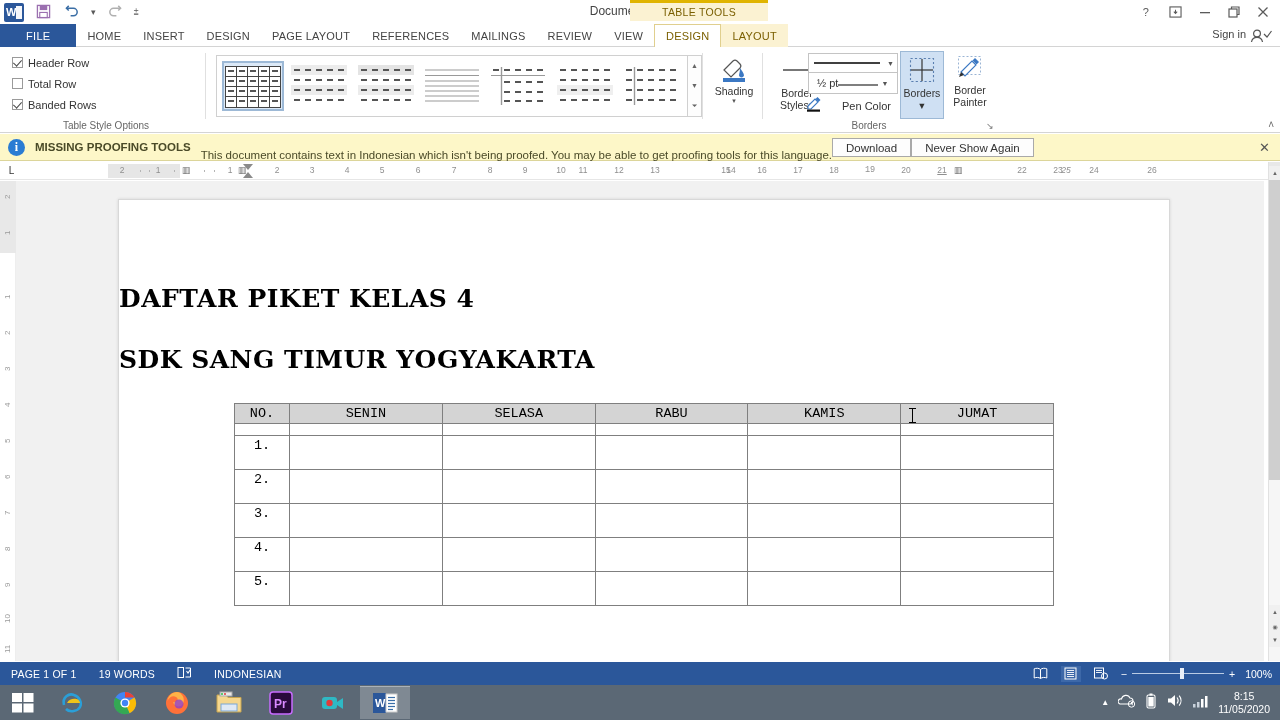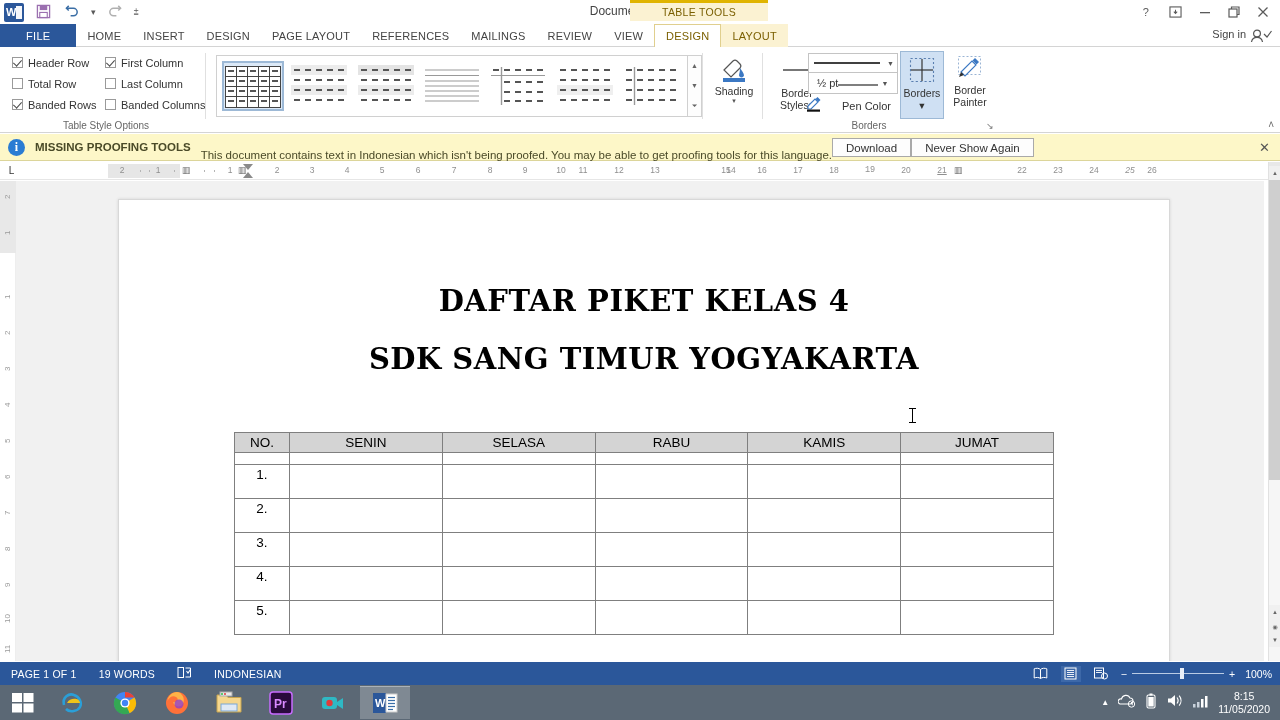--- a/index.html
+++ b/index.html
@@ -239,30 +239,30 @@
   .docarea {
     position: absolute; top: 181px; left: 16px; width: 1248px; height: 480px;
     background: #8c8c8c; overflow: hidden;
   }
   .docarea-bg { position: absolute; inset: 0; background: #f1f1f1; }
   .page {
     position: absolute; top: 18px; left: 102px; width: 1052px; height: 480px;
     background: #fff; border: 1px solid #d8d8d8; box-shadow: 0 0 3px rgba(0,0,0,.12);
   }
   .heading {
-    text-align: center; font-family: "DejaVu Serif", "Liberation Serif", serif;
-    font-weight: bold; font-size: 29px; color: #000; letter-spacing: .5px;
+    text-align: left; font-family: "DejaVu Serif", "Liberation Serif", serif;
+    font-weight: bold; font-size: 25px; color: #000; letter-spacing: .5px;
   }
   .h1 { margin-top: 84px; }
-  .h2 { margin-top: 24px; }
+  .h2 { margin-top: 32px; }
 
   .ptable {
-    margin: 56px auto 0; border-collapse: collapse; width: 820px;
+    margin: 29px auto 0; border-collapse: collapse; width: 820px;
     table-layout: fixed;
-    font-family: Liberation Sans, sans-serif;
+    font-family: Liberation Mono, monospace;
   }
   .ptable td, .ptable th {
     border: 1px solid #7f7f7f; font-size: 13.5px; color: #000; font-weight: normal;
     text-align: center; vertical-align: top; padding: 2px 0;
   }
   .ptable thead th { background: #d4d4d4; height: 20px; }
   .ptable thead tr.hspace th { background: #fff; height: 12px; border-top: none; }
   .ptable tbody td { height: 34px; }
   .col-no { width: 55px; }
 
@@ -419,34 +419,20 @@
           <span class="cbox on"></span>
           <span>Header Row</span>
         </div>
         <div class="cbrow">
           <span class="cbox"></span>
           <span>Total Row</span>
         </div>
         <div class="cbrow">
           <span class="cbox on"></span>
           <span>Banded Rows</span>
-        </div>
-      </div>
-      <div class="tso-col c2">
-        <div class="cbrow">
-          <span class="cbox on"></span>
-          <span>First Column</span>
-        </div>
-        <div class="cbrow">
-          <span class="cbox"></span>
-          <span>Last Column</span>
-        </div>
-        <div class="cbrow">
-          <span class="cbox"></span>
-          <span>Banded Columns</span>
         </div>
       </div>
       <div class="grp-label">Table Style Options</div>
       <div class="grp-sep" style="left:199px;"></div>
     </div>
 
     <div class="grp tstyles">
       <div class="gallery">
         <div class="thumb sel">
           <svg width="56" height="42" viewBox="0 0 56 42">
@@ -776,21 +762,21 @@
       <div class="rnum" style="left:740px;">16</div>
       <div class="rnum" style="left:776px;">17</div>
       <div class="rnum" style="left:812px;">18</div>
       <div class="rnum" style="left:848px;font-family:Liberation Mono, monospace;">19</div>
       <div class="rnum" style="left:884px;">20</div>
       <div class="rnum" style="left:920px;text-decoration:underline;">21</div>
       <div class="tabstop" style="left:932px;">▥</div>
       <div class="rnum" style="left:1000px;">22</div>
       <div class="rnum" style="left:1036px;">23</div>
       <div class="rnum" style="left:1072px;">24</div>
-      <div class="rnum" style="left:1108px;font-style:italic;">25</div>
+      <div class="rnum" style="left:1044px;font-style:italic;">25</div>
       <div class="rnum" style="left:1130px;">26</div>
     </div>
   </div>
 
   <div class="vruler">
     <div class="vmargin" style="top:0; height:72px;"></div>
     <div class="vnum" style="top:18px;">2</div>
     <div class="vnum" style="top:54px;">1</div>
     <div class="vnum" style="top:118px;">1</div>
     <div class="vnum" style="top:154px;">2</div>

